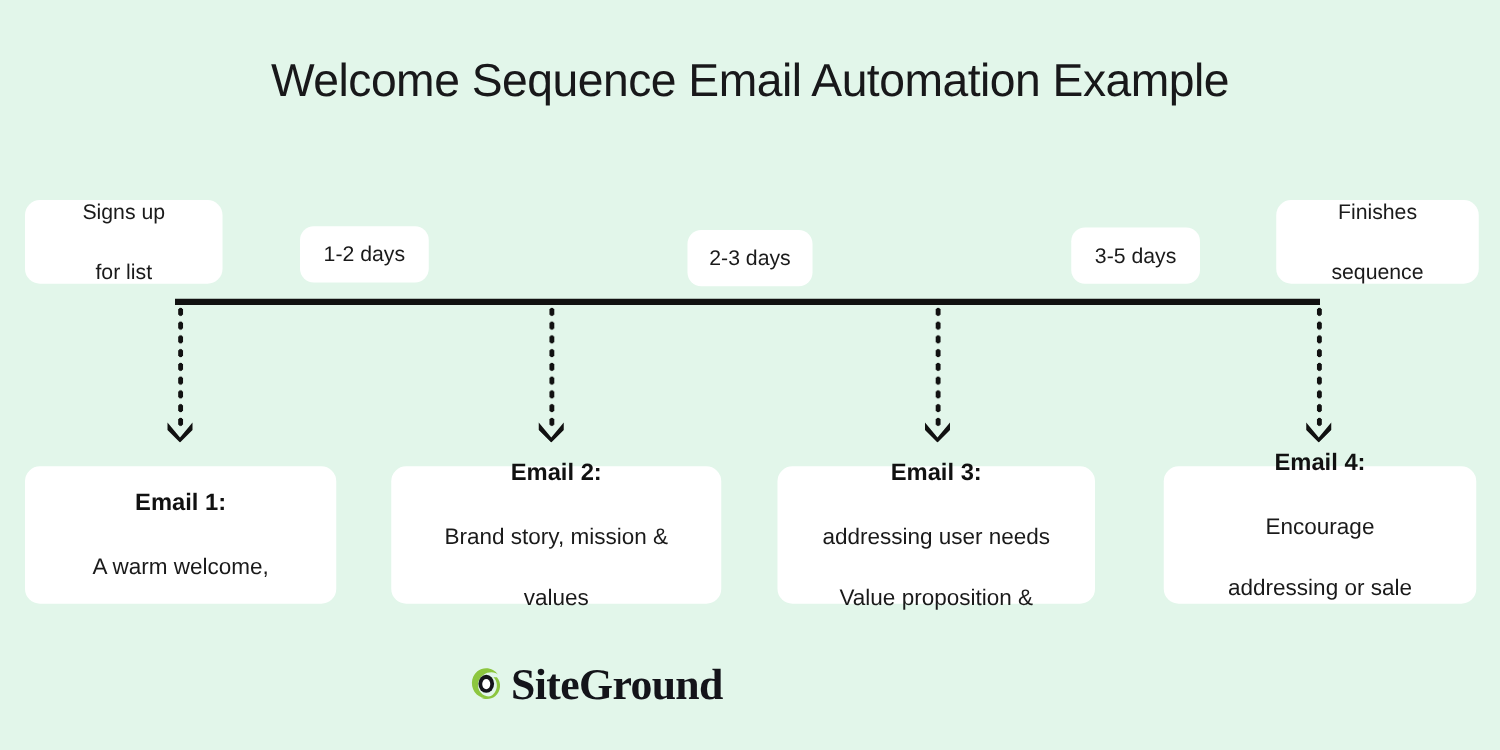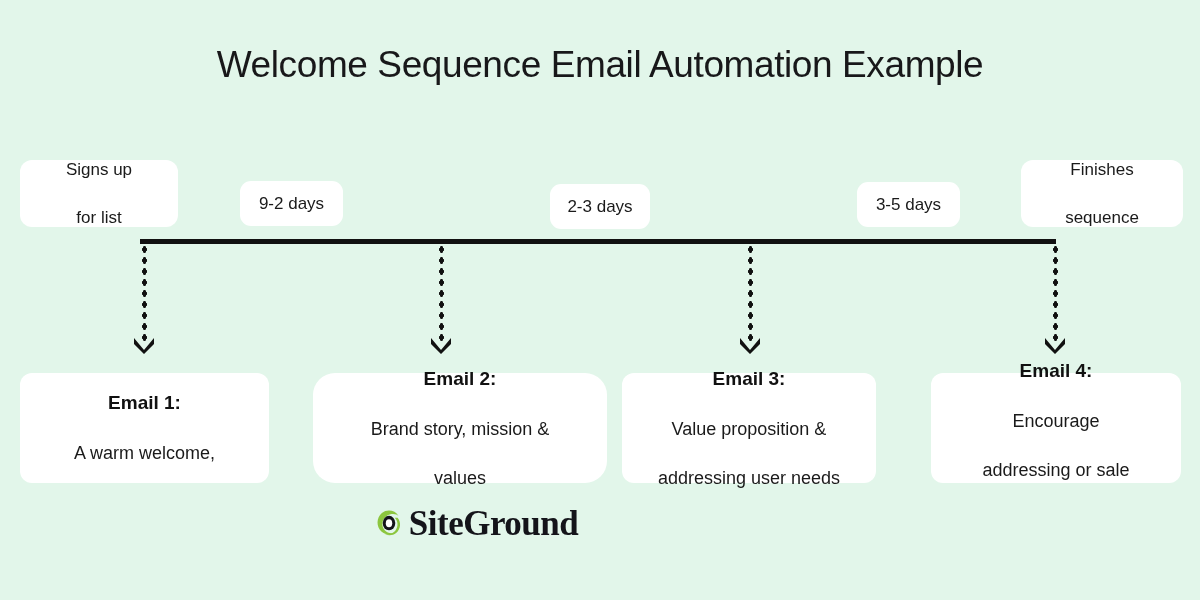--- a/index.html
+++ b/index.html
@@ -99,42 +99,42 @@
   .arrowhead svg { display: block; width: 22px; height: 18px; }
 
   
   .email-card {
     top: 373px;
     height: 110px;
     padding: 0 22px;
     border-radius: 12px;
   }
   #email-card-1 { left: 20px;  width: 249px; }
-  #email-card-2 { left: 313px; width: 294px; border-radius: 22px; }
+  #email-card-2 { left: 313px; width: 264px; }
   #email-card-3 { left: 622px; width: 254px; }
   #email-card-4 { left: 931px; width: 250px; justify-content: flex-end; }
 
   .email-title {
     font-size: 19px;
     font-weight: bold;
     line-height: 26px;
     margin-bottom: 1px;
     color: #111111;
   }
   .email-desc {
     font-size: 18px;
     line-height: 25px;
     color: #1a1a1a;
   }
 
   
   .logo {
     position: absolute;
     left: 0;
-    top: 504px;
+    top: 528px;
     width: 948px;
     display: flex;
     align-items: center;
     justify-content: center;
     gap: 1px;
   }
   .logo-mark { width: 38px; height: 38px; display: block; }
   .logo-text {
     font-size: 35px;
     font-weight: bold;
@@ -153,21 +153,21 @@
   <div class="card endpoint" id="endpoint-start">
     <span>Signs up</span>
     <span>for list</span>
   </div>
 
   <div class="card endpoint" id="endpoint-end">
     <span>Finishes</span>
     <span>sequence</span>
   </div>
 
-  <div class="card delay-chip" id="delay-1">9-2 days</div>
+  <div class="card delay-chip" id="delay-1">1-2 days</div>
   <div class="card delay-chip" id="delay-2">2-3 days</div>
   <div class="card delay-chip" id="delay-3">3-5 days</div>
 
   <div class="timeline-line"></div>
 
   <div class="connector" style="left:141px;"></div>
   <div class="arrowhead" style="left:133px;">
     <svg viewBox="0 0 22 18">
         <path d="M1 2 L11 14 L21 2 L21 8 L11 18 L1 8 Z" fill="currentColor"></path>
       </svg>
@@ -200,22 +200,22 @@
   </div>
 
   <div class="card email-card" id="email-card-2">
     <div class="email-title">Email 2:</div>
     <div class="email-desc">Brand story, mission &amp;</div>
     <div class="email-desc">values</div>
   </div>
 
   <div class="card email-card" id="email-card-3">
     <div class="email-title">Email 3:</div>
+    <div class="email-desc">addressing user needs</div>
     <div class="email-desc">Value proposition &amp;</div>
-    <div class="email-desc">addressing user needs</div>
   </div>
 
   <div class="card email-card" id="email-card-4">
     <div class="email-title">Email 4:</div>
     <div class="email-desc">Encourage</div>
     <div class="email-desc">addressing or sale</div>
   </div>
 
   <div class="logo">
     <span>

